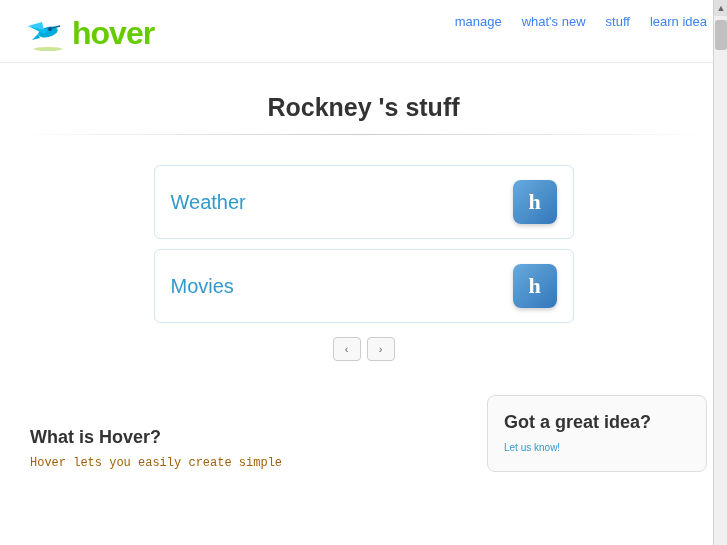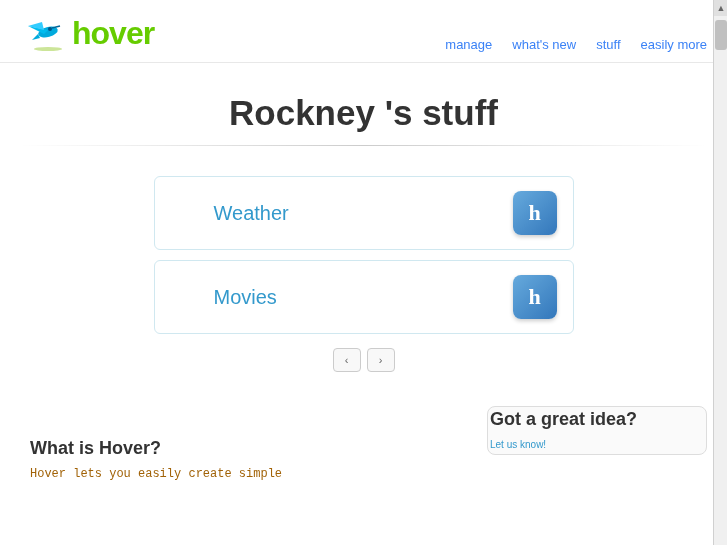--- a/index.html
+++ b/index.html
@@ -7,21 +7,21 @@
       font-family: Arial, Helvetica, sans-serif;
       background: #ffffff;
       width: 727px;
       min-height: 545px;
       overflow-x: hidden;
     }
 
     
     .header {
       display: flex;
-      align-items: flex-end;
+      align-items: flex-start;
       justify-content: space-between;
       padding: 14px 20px 10px 20px;
       border-bottom: 1px solid #e8e8e8;
     }
     .logo-area {
       display: flex;
       align-items: center;
       gap: 0px;
     }
     .logo-bird {
@@ -84,21 +84,21 @@
       padding: 0 20px;
       position: relative;
     }
 
     
     .page-title-section {
       text-align: center;
       padding: 30px 0 10px 0;
     }
     .page-title {
-      font-size: 35px;
+      font-size: 25px;
       font-weight: bold;
       color: #333;
     }
     .title-divider {
       width: 100%;
       height: 1px;
       background: linear-gradient(to right, transparent, #ccc, transparent);
       margin: 12px 0 20px 0;
     }
 
@@ -115,21 +115,20 @@
       border-radius: 6px;
       padding: 14px 16px;
       margin-bottom: 10px;
       background: #fff;
       cursor: pointer;
     }
     .item-label {
       font-size: 20px;
       color: #3399cc;
       font-weight: normal;
-      margin-left: 43px;
     }
     .item-icon {
       width: 44px;
       height: 44px;
       background: linear-gradient(135deg, #66aadd, #3377bb);
       border-radius: 8px;
       display: flex;
       align-items: center;
       justify-content: center;
       color: #fff;
@@ -181,21 +180,21 @@
     .what-is-hover p {
       font-size: 12px;
       color: #a16207;
       line-height: 1.5;
       font-family: Liberation Mono, monospace;
     }
     .got-idea-box {
       width: 220px;
       border: 1px solid #ddd;
       border-radius: 8px;
-      padding: 2px;
+      padding: 16px;
       background: #fafafa;
     }
     .got-idea-box h3 {
       font-size: 18px;
       color: #333;
       font-weight: bold;
       margin-bottom: 4px;
     }
     .got-idea-box a {
       color: #3399cc;
@@ -221,21 +220,21 @@
       <polygon points="18,20 12,26 20,24" fill="#00aadd"></polygon>
 
       <ellipse cx="28" cy="35" rx="14" ry="2" fill="#99cc33" opacity="0.5"></ellipse>
     </svg>
     <span class="logo-text">hover</span>
   </div>
   <nav class="nav">
     <a href="#">manage</a>
     <a href="#">what's new</a>
     <a href="#">stuff</a>
-    <a href="#">easily more</a>
+    <a href="#">learn idea</a>
   </nav>
 </div>
 
 <div class="main">
 
   <div class="page-title-section">
     <h1 class="page-title">Rockney 's stuff</h1>
     <div class="title-divider"></div>
   </div>
 

